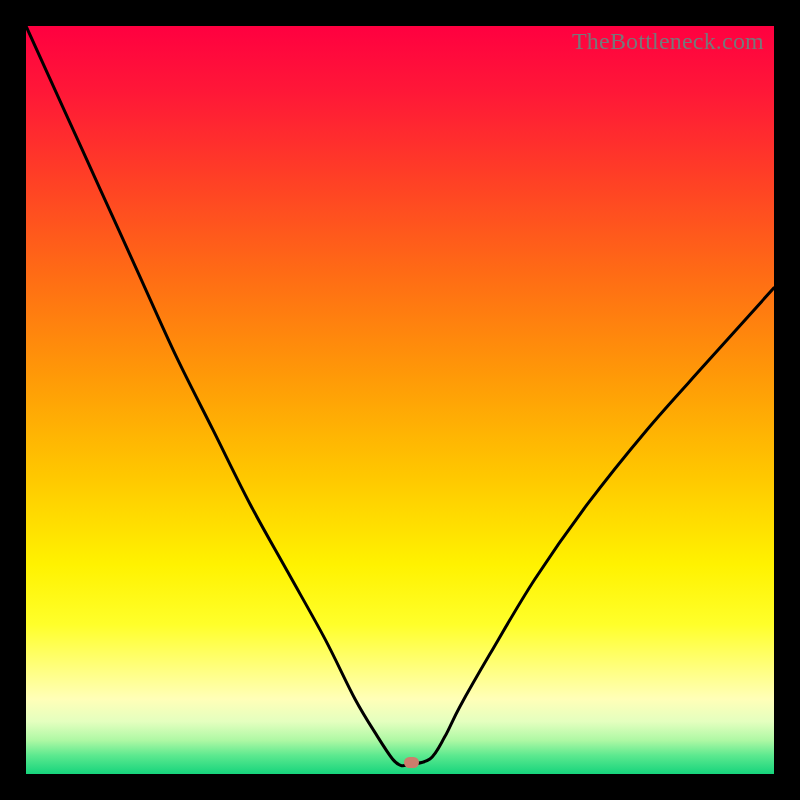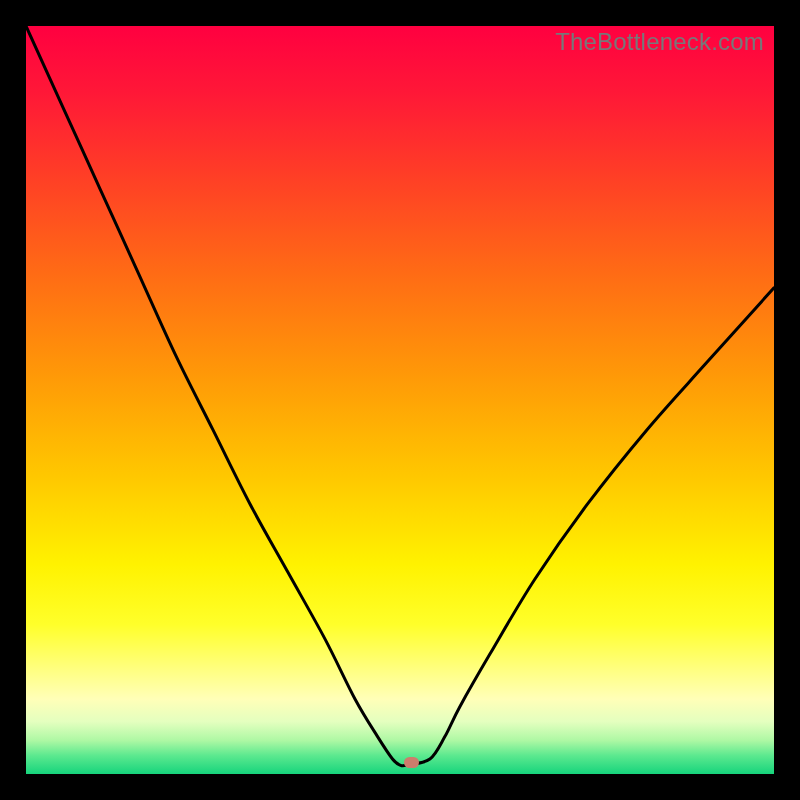--- a/index.html
+++ b/index.html
@@ -20,21 +20,21 @@
     position: absolute;
     left: 26px;
     top: 26px;
     width: 748px;
     height: 748px;
   }
   .watermark {
     position: absolute;
     top: 2px;
     right: 10px;
-    font-family: Liberation Sans, sans-serif;
+    font-family: Liberation Serif, serif;
     font-size: 24px;
     font-weight: 500;
     color: #77787a;
     letter-spacing: 0.2px;
     pointer-events: none;
     user-select: none;
   }
   .marker {
     position: absolute;
     width: 15px;

